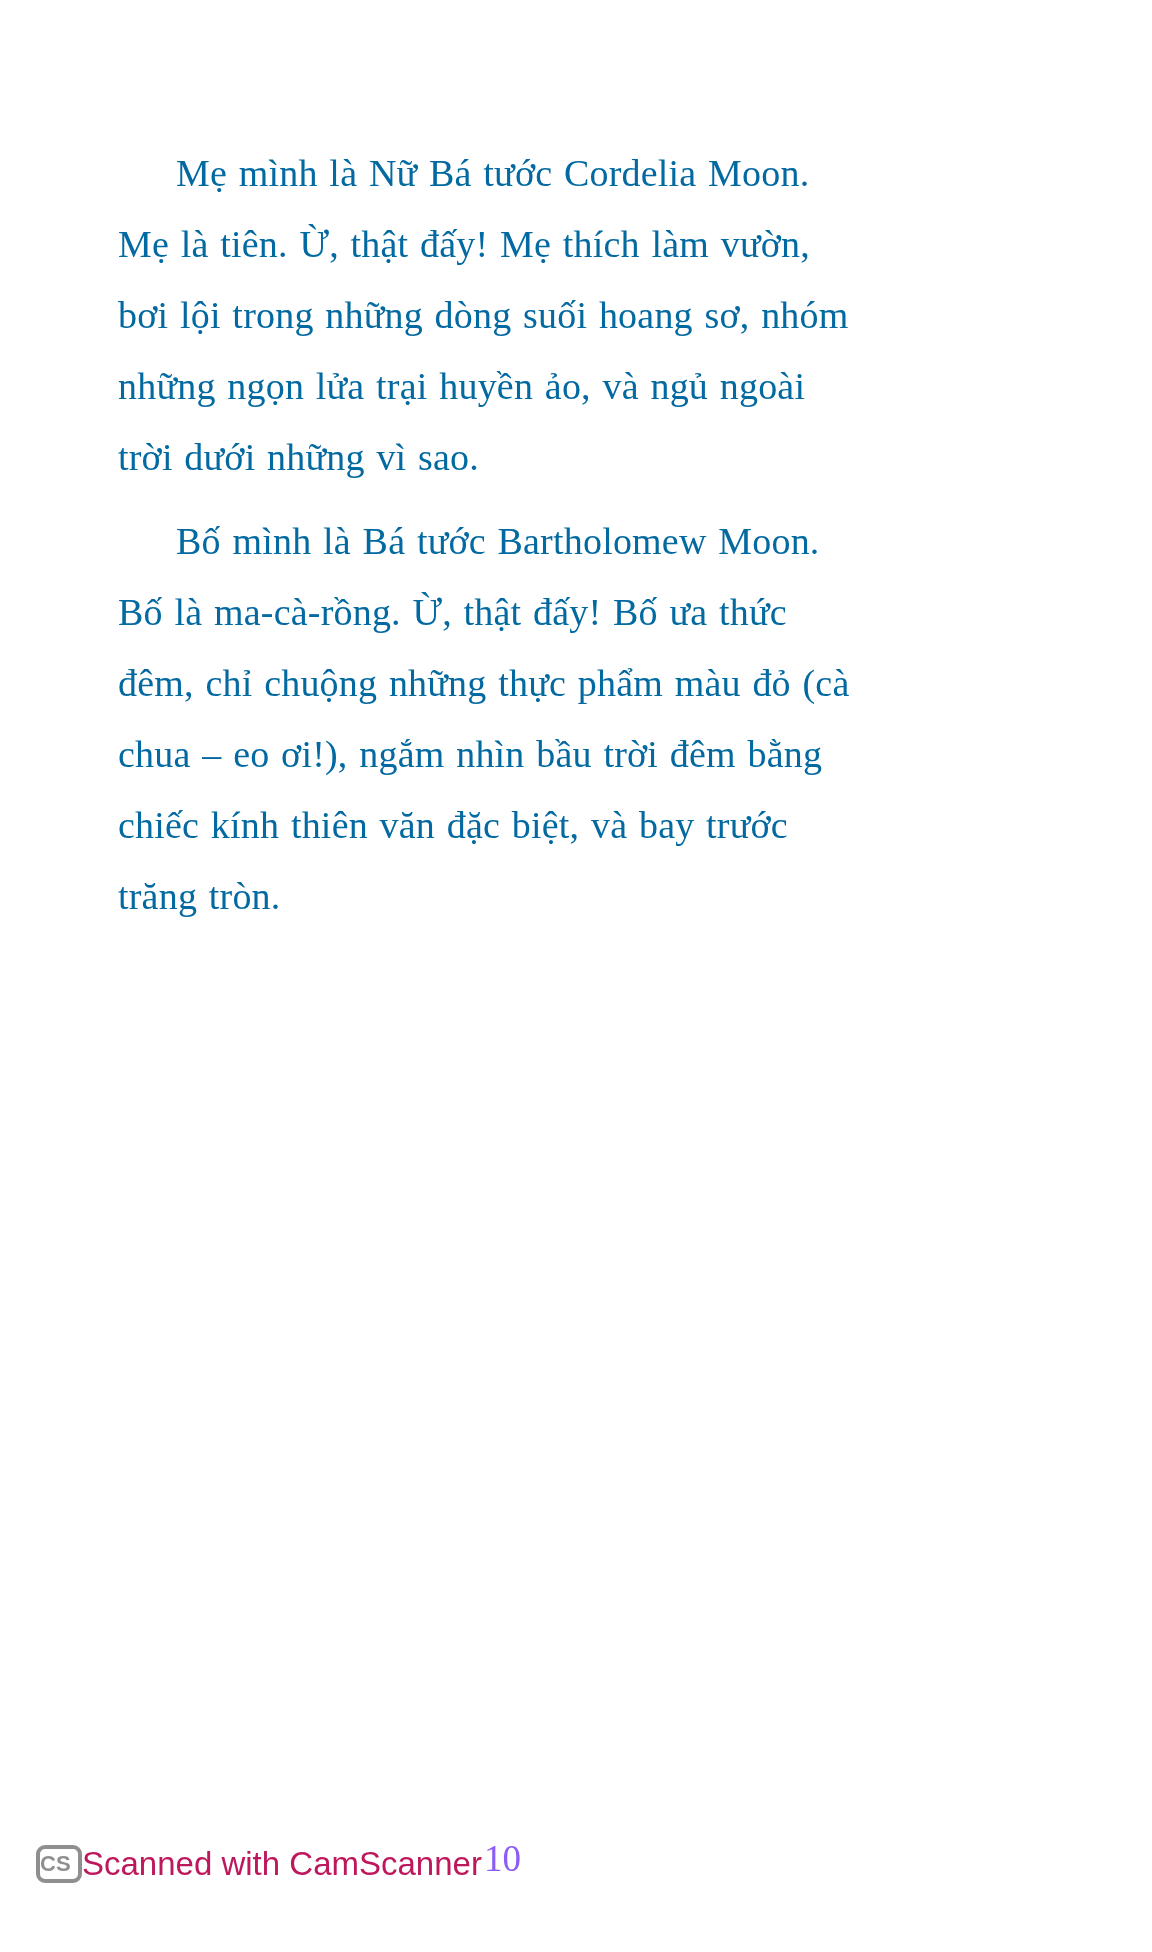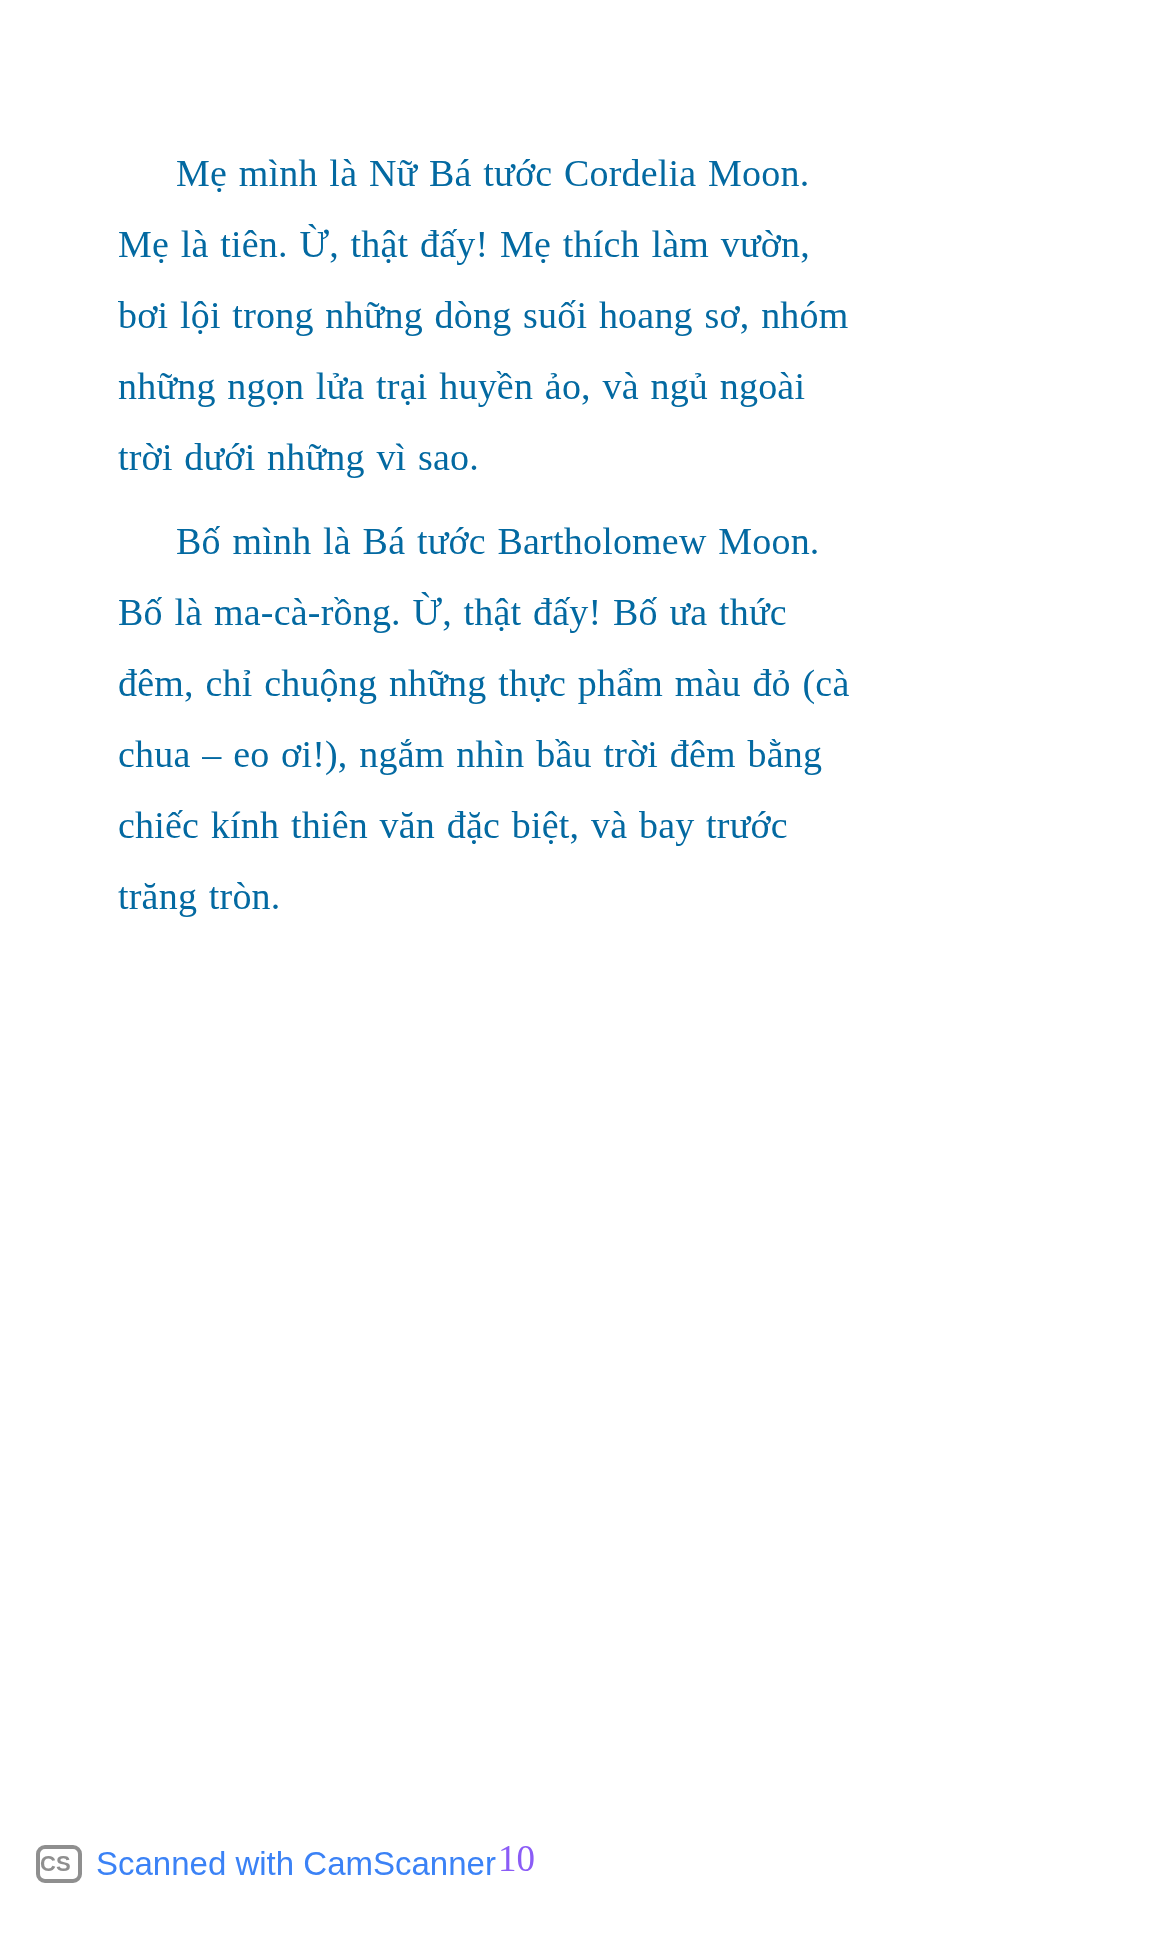--- a/index.html
+++ b/index.html
@@ -48,24 +48,23 @@
     display: flex;
     align-items: center;
     justify-content: flex-start;
     font-family: "Liberation Sans", sans-serif;
     font-weight: bold;
     font-size: 22px;
     color: #8f8f8f;
     flex: 0 0 auto;
   }
   .watermark {
-    margin-left: 14px;
     font-family: "Liberation Sans", sans-serif;
     font-size: 33px;
-    color: #3b82f6;
+    color: #be185d;
     white-space: nowrap;
   }
   .page-number {
     margin-left: 2px;
     font-family: "Liberation Serif", serif;
     font-size: 37px;
     color: #8b5cf6;
     transform: translateY(-6px);
     white-space: nowrap;
   }

